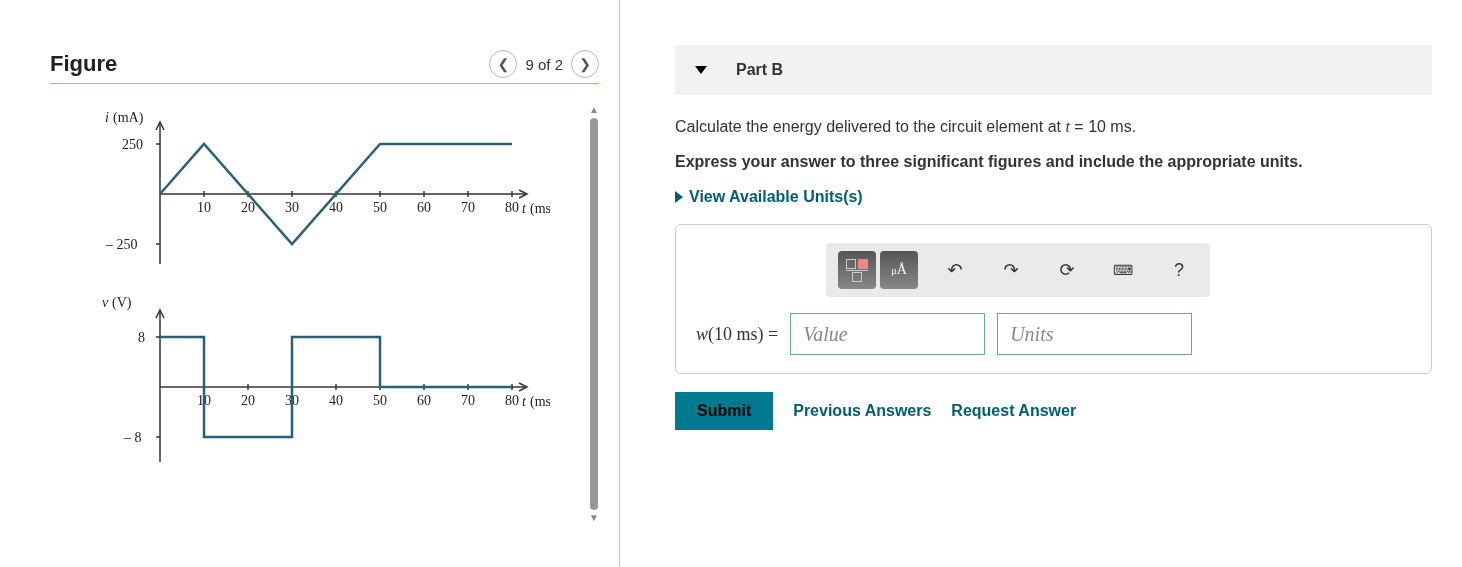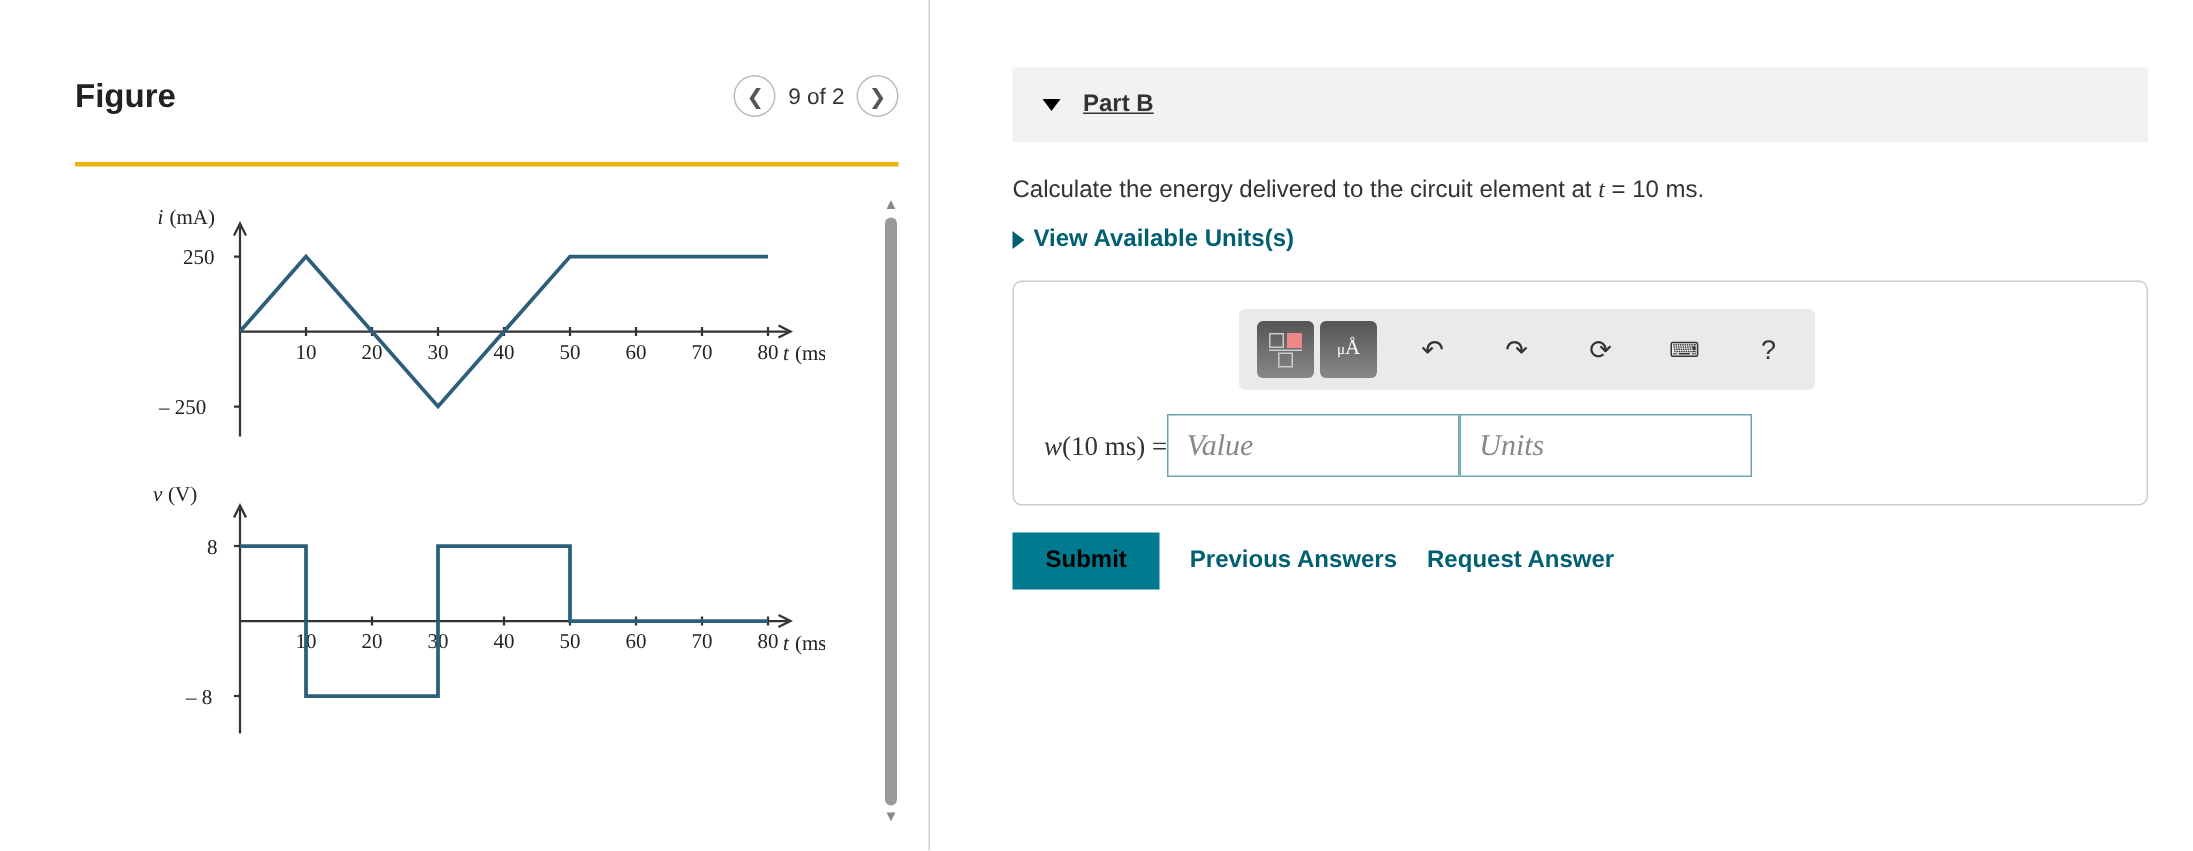--- a/index.html
+++ b/index.html
@@ -16,22 +16,22 @@
 .left-panel {
   width: 620px;
   padding: 50px 20px 20px 50px;
   border-right: 1px solid #ccc;
   position: relative;
 }
 .figure-header {
   display: flex;
   justify-content: space-between;
   align-items: center;
-  border-bottom: 3px solid #eab308;
-  padding-bottom: 30px;
+  border-bottom: 1px solid #eab308;
+  padding-bottom: 5px;
   margin-bottom: 20px;
 }
 .figure-title { font-size: 22px; font-weight: bold; color: #222; }
 .nav-controls { display: flex; align-items: center; gap: 8px; }
 .nav-btn {
   width: 28px; height: 28px;
   border: 1px solid #bbb;
   border-radius: 50%;
   background: #fff;
   display: flex; align-items: center; justify-content: center;
@@ -67,23 +67,22 @@
 }
 .right-panel {
   flex: 1;
   padding: 45px 30px 20px 55px;
 }
 .part-header {
   background: #f2f2f2;
   padding: 16px 20px;
   display: flex;
   align-items: center;
-  gap: 15px;
+  gap: 29px;
   margin-bottom: 20px;
-  text-decoration: underline;
 }
 .caret-down {
   width: 0; height: 0;
   border-left: 6px solid transparent;
   border-right: 6px solid transparent;
   border-top: 8px solid #000;
 }
 .part-title { font-weight: bold; font-size: 16px; }
 .question-text { font-size: 16px; margin-bottom: 12px; line-height: 1.5; }
 .question-bold { font-weight: bold; font-size: 16px; margin-bottom: 15px; line-height: 1.4; }
@@ -140,20 +139,21 @@
 }
 .frac-icon {
   display: flex; flex-direction: column; align-items: center;
   font-size: 9px; color: #ccc;
 }
 .frac-icon .sq { width:10px; height:10px; border:1px solid #ccc; margin:0 1px;}
 .frac-row { display:flex; }
 .input-row {
   display: flex;
   align-items: center;
+  gap: 12px;
 }
 .input-label { font-size: 18px; font-style: italic; font-family: 'Times New Roman', serif; }
 .input-label .norm { font-style: normal; }
 .input-box {
   border: 1px solid #6aa6b0;
   height: 42px;
   padding: 0 12px;
   display: flex;
   align-items: center;
   font-size: 20px;
@@ -278,20 +278,21 @@
 
   <div class="right-panel">
     <div class="part-header">
       <div class="caret-down"></div>
       <div class="part-title">Part B</div>
     </div>
 
     <div class="question-text">
       <span>Calculate the energy delivered to the circuit element at </span><span class="italic-var">t</span><span> = 10 ms</span><span>.</span>
     </div>
+    <div class="question-bold">Express your answer to three significant figures and include the appropriate units.</div>
 
     <div class="hints-toggle">
       <div class="caret-right"></div>
       <span>View Available Units(s)</span>
     </div>
 
     <div class="answer-box">
       <div class="toolbar">
         <div class="toolbar-btn-group">
           <div class="tool-btn templ">

